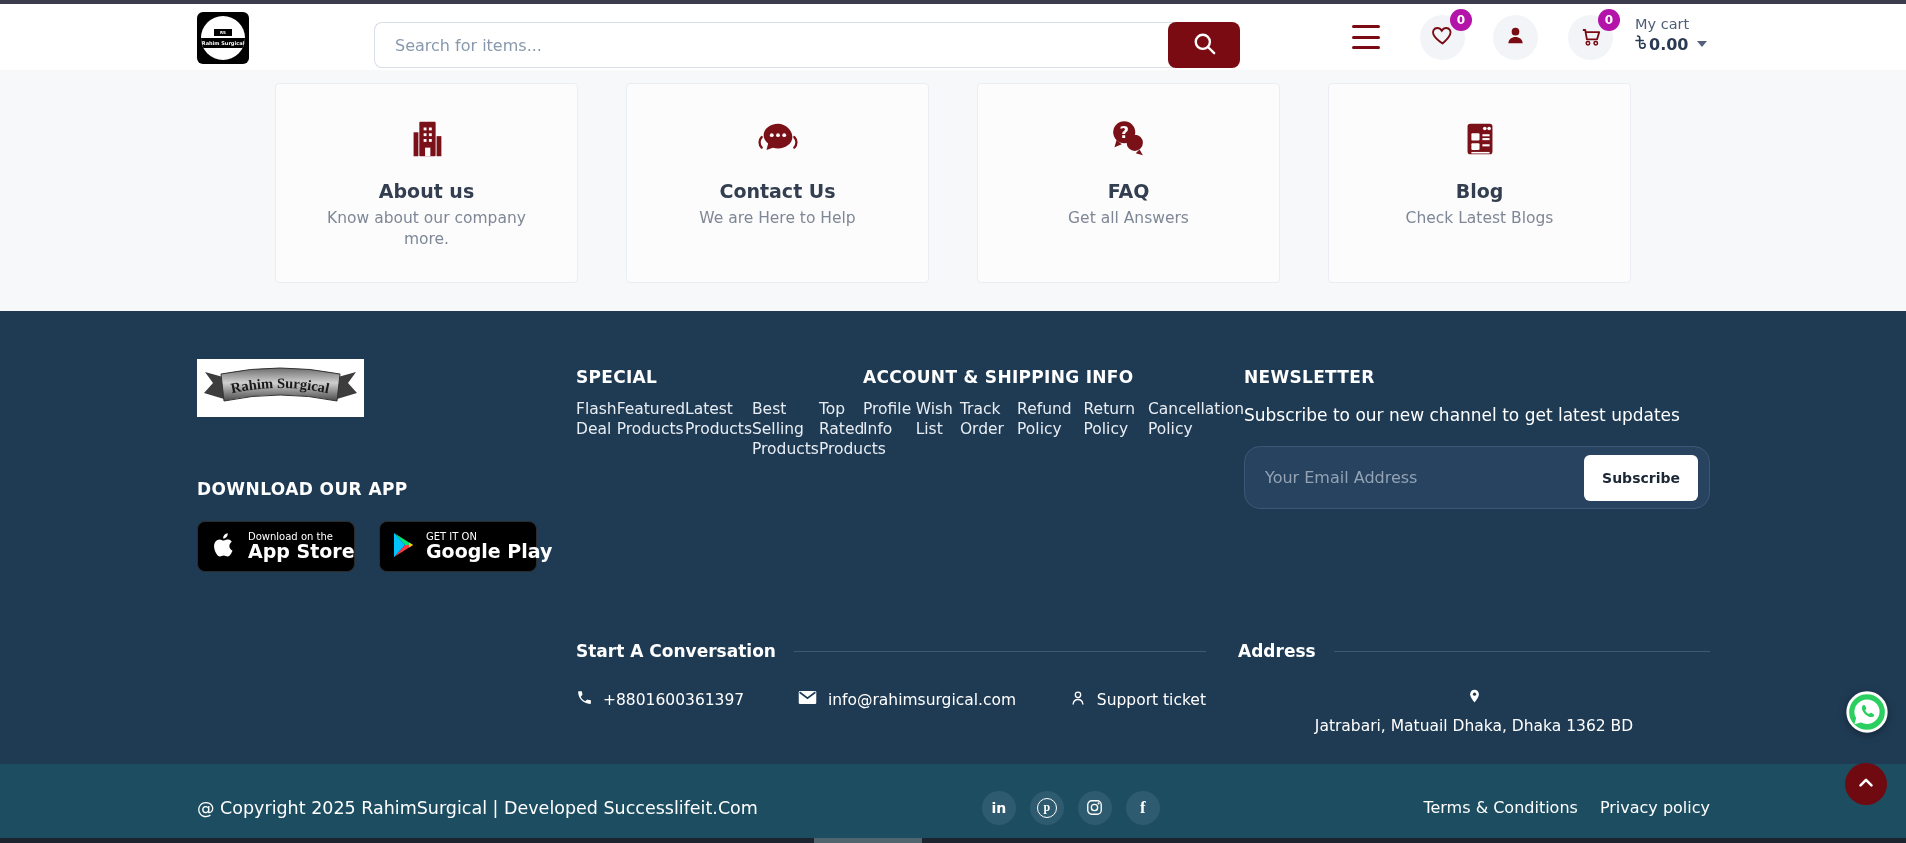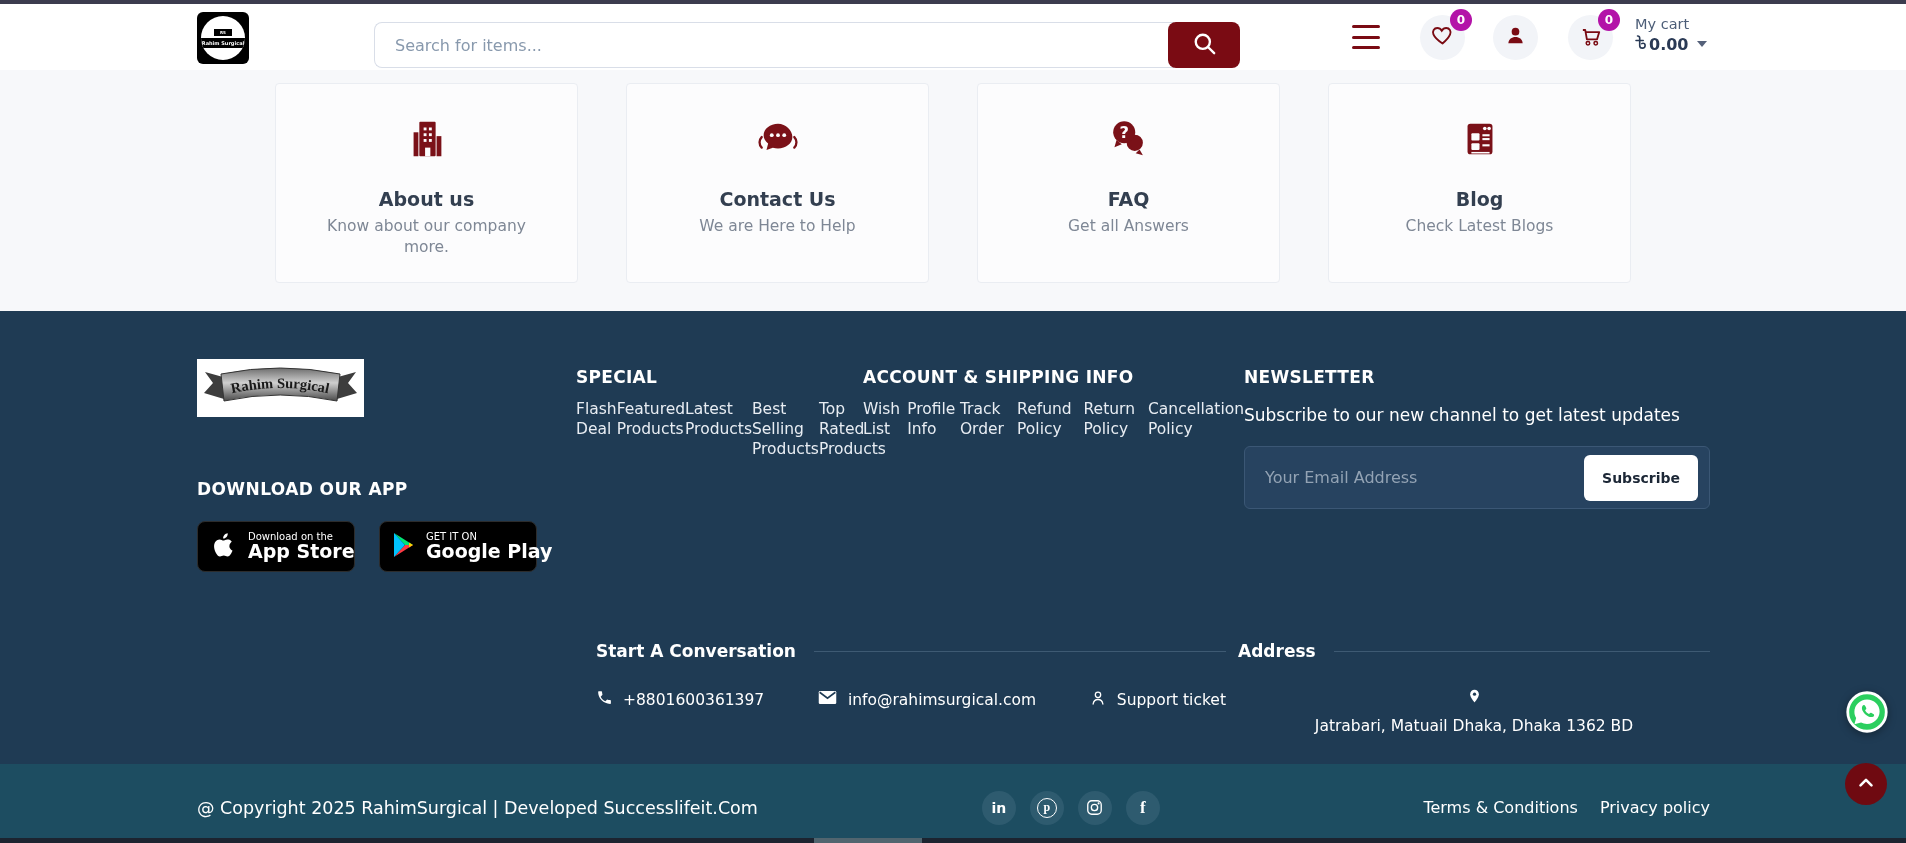--- a/index.html
+++ b/index.html
@@ -41,21 +41,21 @@
   .mycart-label { font-size:14.5px; color:#4d5e78; }
   .mycart-amount { display:flex; align-items:center; gap:2px; font-size:16px; font-weight:bold; color:#2a3a55; margin-top:2px; }
   .caret-down { width:0; height:0; border-left:5px solid transparent; border-right:5px solid transparent;
                 border-top:6px solid #55617a; margin-left:7px; }
 
   
   .cards-section { height:241px; background:#f7f8fa; padding:13px 0 0 275px; }
   .cards-row { display:flex; gap:48px; }
   .card { width:303px; height:200px; background:#fcfcfd; border:1px solid #eaedf2; border-radius:4px;
           text-align:center; padding-top:32px; cursor:pointer; }
-  .card-title { font-size:19px; font-weight:bold; color:#333f50; margin-top:22px; }
+  .card-title { font-size:19px; font-weight:bold; color:#333f50; margin-top:14px; }
   .card-sub { font-size:15.5px; color:#7e8795; margin-top:6px; line-height:1.35; padding:0 36px; }
 
   
   .footer { height:453px; background:var(--footer-bg,#1f3b54); position:relative; color:#fff; }
   .fcol { position:absolute; }
   .fcol1 { left:197px; top:48px; width:340px; }
   .fcol2 { left:576px; top:56px; width:280px; }
   .fcol3 { left:863px; top:56px; width:381px; }
   .fcol4 { left:1244px; top:56px; width:466px; }
 
@@ -66,29 +66,29 @@
                  display:flex; align-items:center; padding:0 12px; gap:10px; cursor:pointer; }
   .store-line1 { font-size:10px; color:#fff; white-space:nowrap; }
   .store-line2 { font-size:19px; font-weight:600; color:#fff; line-height:1.05; white-space:nowrap; }
 
   .fheading { font-size:17px; font-weight:bold; letter-spacing:.3px; color:#fff; }
   .flinks { margin-top:12px; display:flex; flex-direction:row; }
   .flink { font-size:15.5px; color:#e8edf3; text-decoration:none; margin-bottom:13.5px; line-height:20px; cursor:pointer; }
 
   .nl-sub { font-size:17px; color:#fff; margin-top:18px; }
   .nl-box { position:relative; margin-top:21px; width:466px; height:63px; background:#274360; border:1px solid #3b5775;
-            border-radius:6px; display:flex; align-items:center; }
+            border-radius:16px; display:flex; align-items:center; }
   .nl-input { background:transparent; border:none; outline:none; flex:1; padding:0 110px 0 20px; font-size:16px;
               color:#dbe4ee; font-family:"DejaVu Sans","Liberation Sans",sans-serif; }
   .nl-input::placeholder { color:#93a3b4; }
   .nl-btn { position:absolute; right:11px; top:8px; height:46px; padding:0 18px; background:#fff; color:#1c2736;
             border:none; border-radius:6px; font-size:14px; font-weight:600; cursor:pointer;
             font-family:"DejaVu Sans","Liberation Sans",sans-serif; }
 
-  .conv-block { position:absolute; left:596px; top:330px; width:630px; }
+  .conv-block { position:absolute; left:576px; top:330px; width:630px; }
   .addr-block { position:absolute; left:1238px; top:330px; width:472px; }
   .sub-head-row { display:flex; align-items:center; }
   .sub-head { font-size:17px; font-weight:bold; white-space:nowrap; }
   .head-line { flex:1; height:1px; background:#3e5a73; margin-left:18px; }
   .contact-row { display:flex; justify-content:space-between; margin-top:26px; }
   .contact-item { display:flex; align-items:center; gap:10px; font-size:15.5px; color:#fff; cursor:pointer; white-space:nowrap; }
   .addr-row { display:flex; align-items:center; gap:8px; font-size:15.5px; margin-top:26px;flex-direction:column; }
 
   .whatsapp-float { position:absolute; left:1846px; top:691px; width:42px; height:42px; cursor:pointer;
                     filter:drop-shadow(0 2px 4px rgba(0,0,0,.35)); }
@@ -329,22 +329,22 @@
       <a class="flink">Featured Products</a>
       <a class="flink">Latest Products</a>
       <a class="flink">Best Selling Products</a>
       <a class="flink">Top Rated Products</a>
     </div>
   </div>
 
   <div class="fcol fcol3">
     <div class="fheading">ACCOUNT &amp; SHIPPING INFO</div>
     <div class="flinks">
+      <a class="flink">Profile Info</a>
       <a class="flink">Wish List</a>
-      <a class="flink">Profile Info</a>
       <a class="flink">Track Order</a>
       <a class="flink">Refund Policy</a>
       <a class="flink">Return Policy</a>
       <a class="flink">Cancellation Policy</a>
     </div>
   </div>
 
   <div class="fcol fcol4">
     <div class="fheading">NEWSLETTER</div>
     <div class="nl-sub">Subscribe to our new channel to get latest updates</div>

